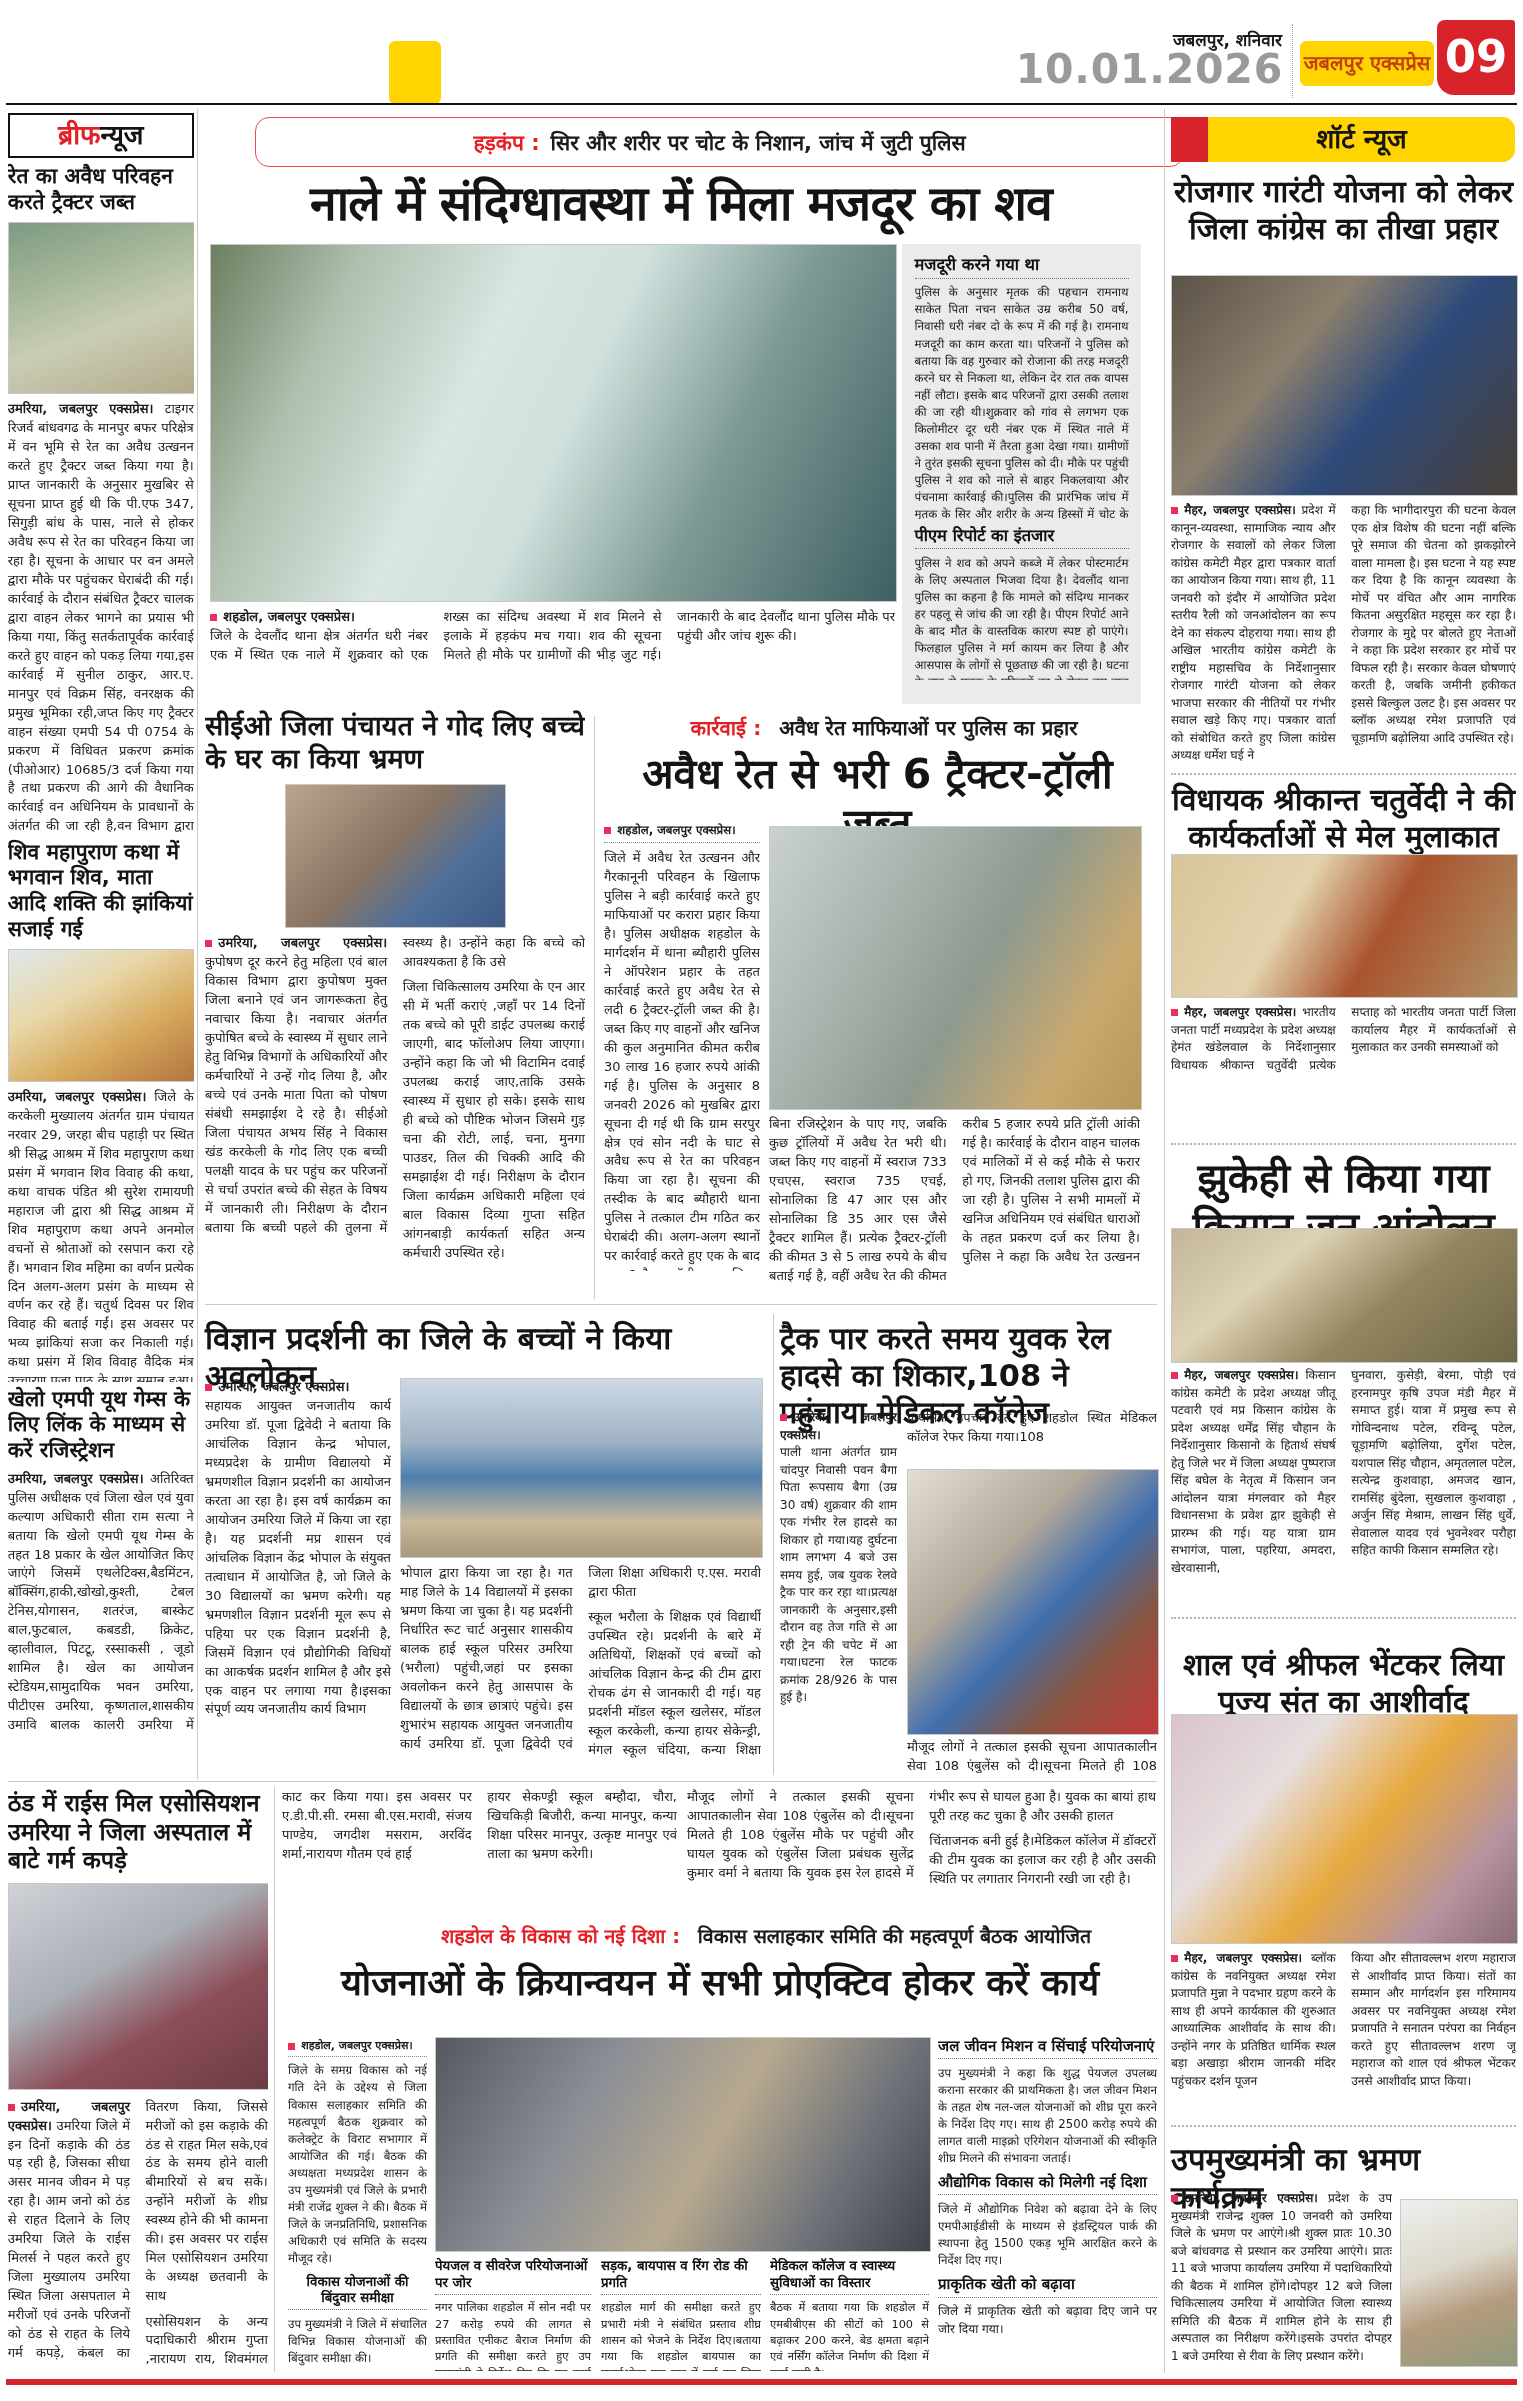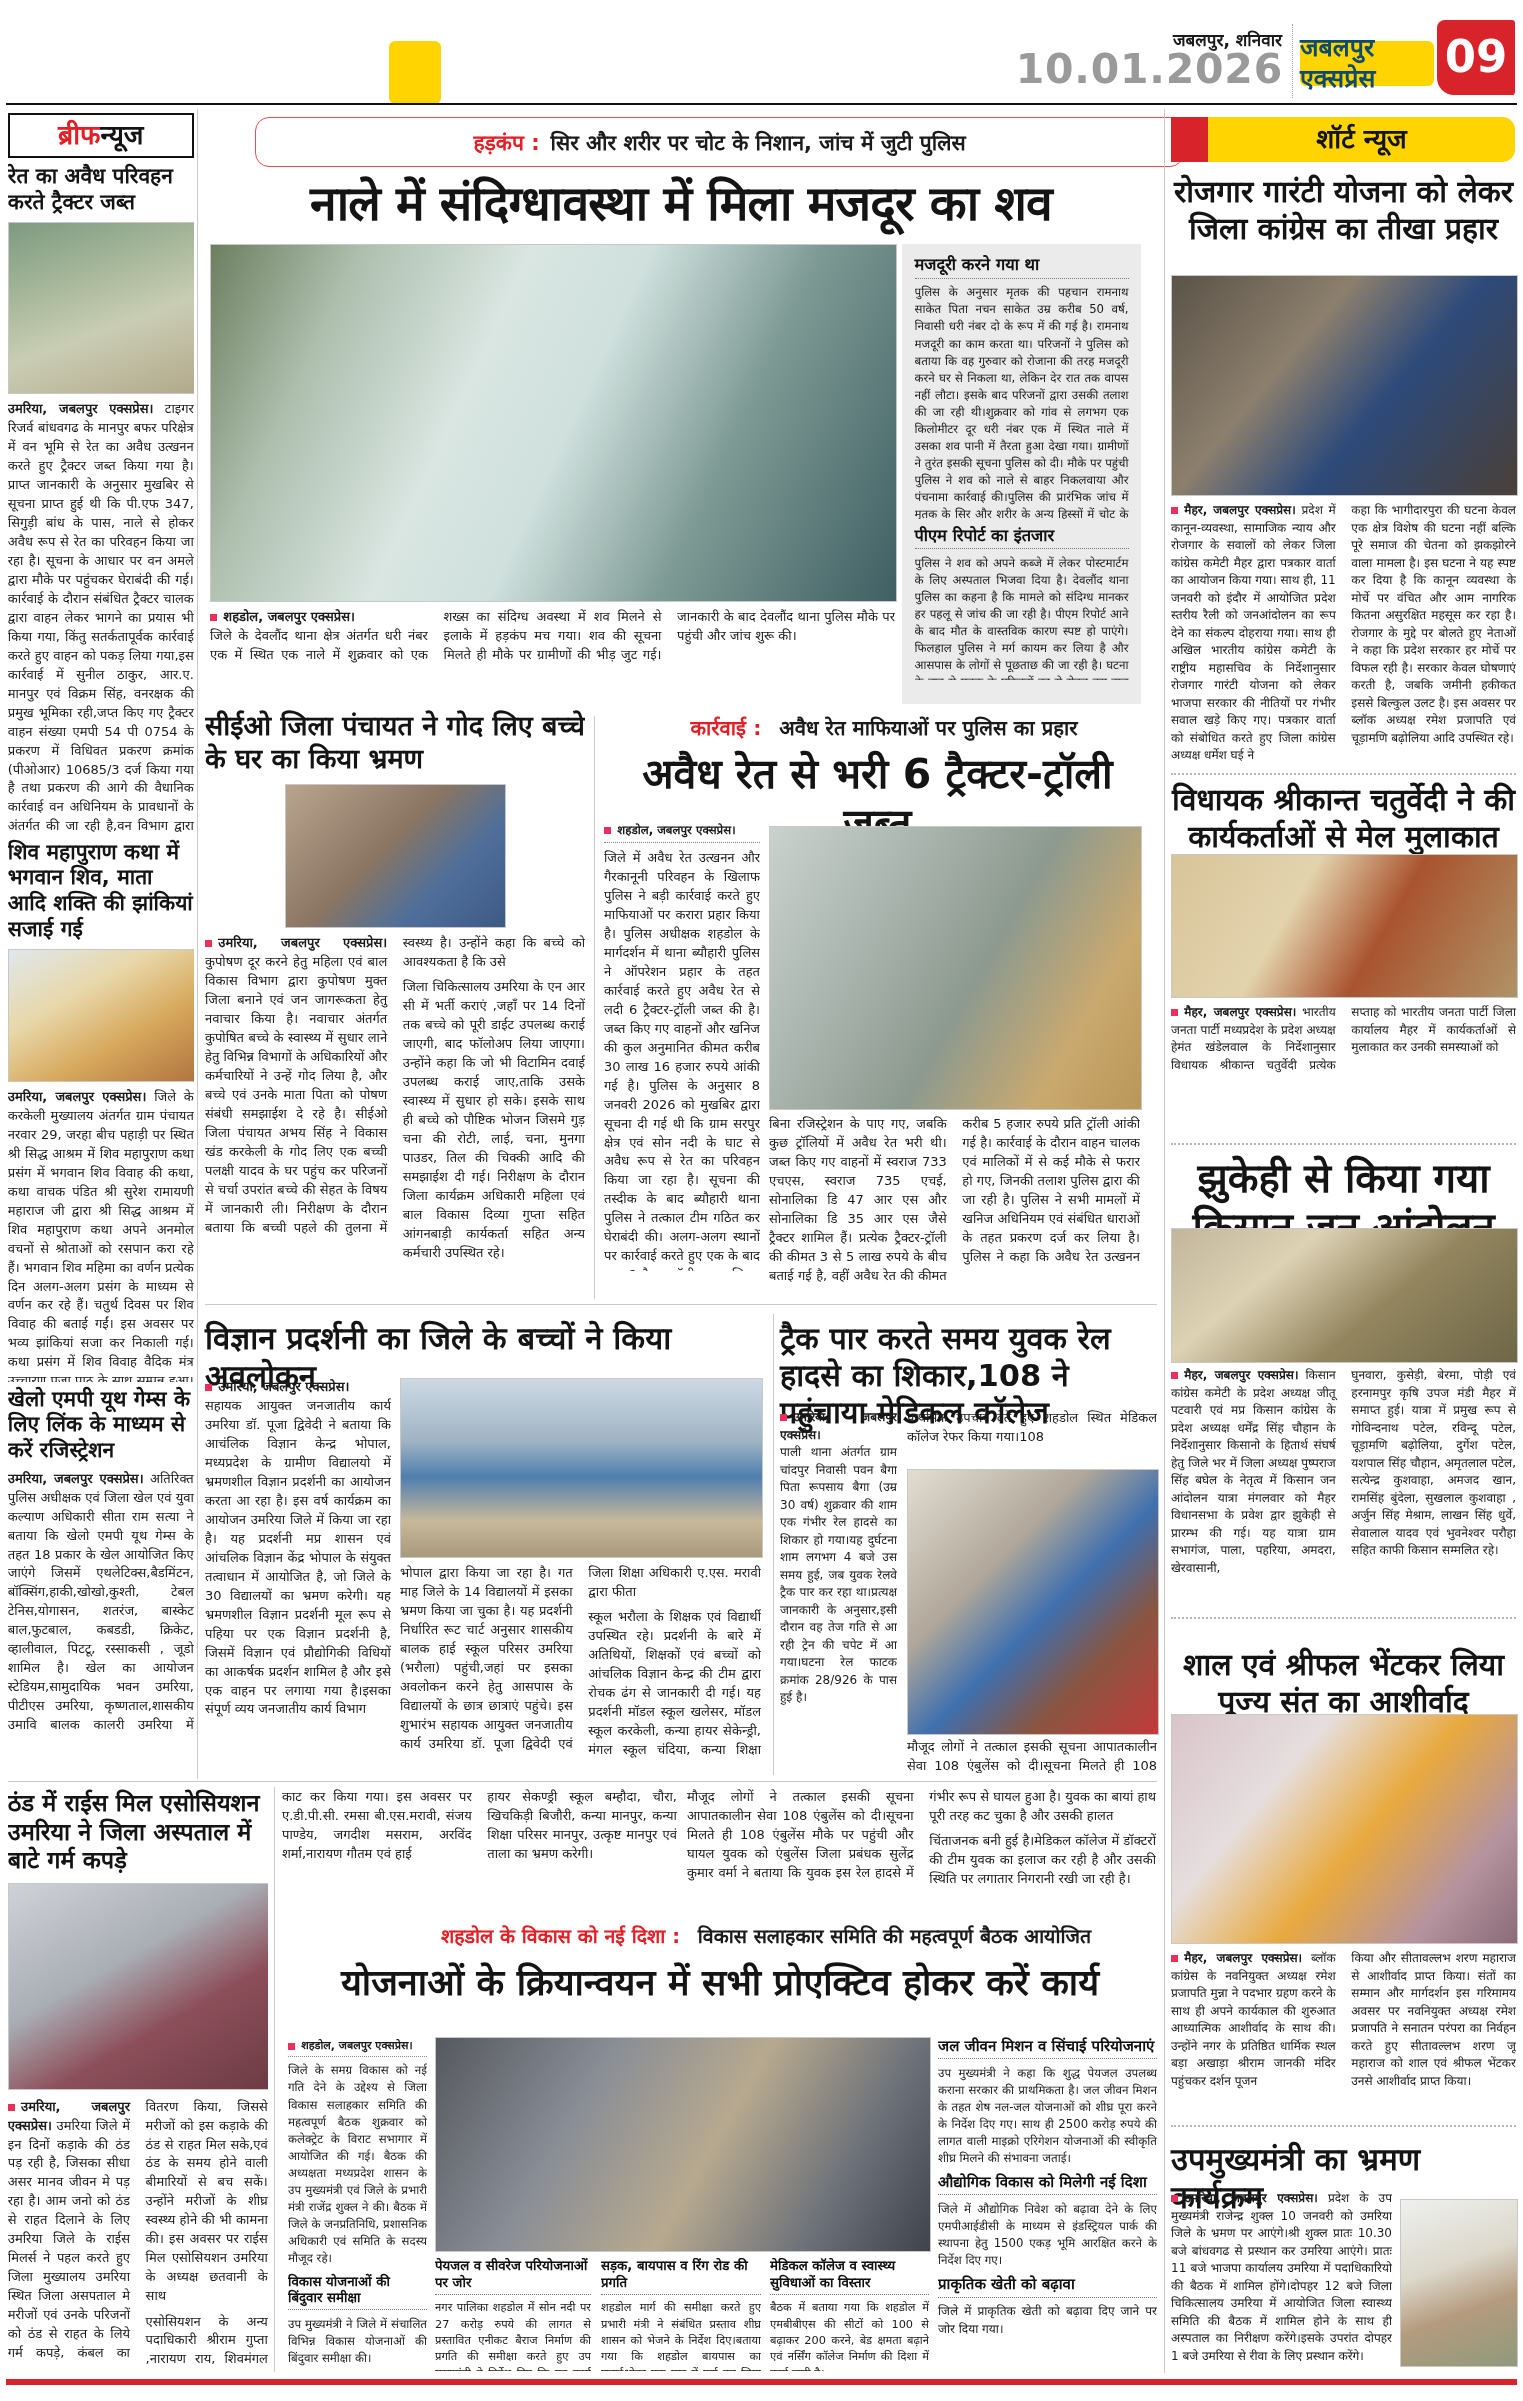--- a/index.html
+++ b/index.html
@@ -33,21 +33,21 @@
 <div class="page">
 
   <div class="abs" style="left:389px;top:41px;width:52px;height:63px;background:#ffd400;border-radius:6.3px;"></div>
 
   <div class="abs" style="left:1040px;top:28px;width:242px;text-align:right;font-weight:bold;font-size:17px;">जबलपुर, शनिवार</div>
   <div class="abs" style="left:1001px;top:45px;width:282px;text-align:right;font-weight:bold;font-size:41px;color:#9a9a9a;letter-spacing:0.8px;">10.01.2026</div>
 
   <div class="abs" style="left:1292px;top:23.5px;height:74px;border-left:1.6px dotted #9a9a9a;"></div>
   <div class="abs" style="left:1300px;top:41px;width:134px;height:45px;background:#ffd400;border-radius:6.3px;
               display:flex;align-items:center;justify-content:center;">
-    <span class="headline" style="font-size:25px;color:#0c4a6e;">जबलपुर एक्सप्रेस</span>
+    <span class="headline" style="font-size:20px;color:#c2410c;">जबलपुर एक्सप्रेस</span>
   </div>
   <div class="abs" style="left:1437px;top:20.3px;width:78px;height:75px;background:#d9232a;border-radius:7.8px 3.1px 3.1px 17px;
               display:flex;align-items:center;justify-content:center;">
     <span class="headline" style="color:#fff;font-size:45px;">09</span>
   </div>
 
   <div class="abs" style="left:6.3px;top:103px;width:1511px;height:2.3px;background:#111;"></div>
 
   <div class="abs vrule" style="left:197px;top:109px;height:1670px;"></div>
 
@@ -189,21 +189,21 @@
     <span class="kicker-red">शहडोल के विकास को नई दिशा :</span>
     <span>विकास सलाहकार समिति की महत्वपूर्ण बैठक आयोजित</span>
   </div>
   <div class="abs headline center" style="left:282px;top:1961px;width:876px;font-size:36px;">योजनाओं के क्रियान्वयन में सभी प्रोएक्टिव होकर करें कार्य</div>
 
   <div class="abs clip" style="left:288px;top:2037px;width:139px;height:335px;">
     <div class="dateline dl-mark" style="font-size:11px;border-bottom:0.8px dotted #888;padding-bottom:3.9px;margin-bottom:5.5px;">शहडोल, जबलपुर एक्सप्रेस।</div>
     <div class="body-text" style="font-size:11.7px;">
       <p>जिले के समग्र विकास को नई गति देने के उद्देश्य से जिला विकास सलाहकार समिति की महत्वपूर्ण बैठक शुक्रवार को कलेक्ट्रेट के विराट सभागार में आयोजित की गई। बैठक की अध्यक्षता मध्यप्रदेश शासन के उप मुख्यमंत्री एवं जिले के प्रभारी मंत्री राजेंद्र शुक्ल ने की। बैठक में जिले के जनप्रतिनिधि, प्रशासनिक अधिकारी एवं समिति के सदस्य मौजूद रहे।</p>
     </div>
-    <div class="subhead" style="font-size:13.3px;">विकास योजनाओं की बिंदुवार समीक्षा</div>
+    <div class="subhead" style="font-size:13.3px;text-align:center;">विकास योजनाओं की बिंदुवार समीक्षा</div>
     <div class="body-text" style="font-size:11.7px;">उप मुख्यमंत्री ने जिले में संचालित विभिन्न विकास योजनाओं की बिंदुवार समीक्षा की।</div>
   </div>
 
   <div class="abs photo" style="left:435px;top:2037px;width:494px;height:213px;
               background:linear-gradient(120deg,#55585f 0%,#8a8e96 30%,#b7a98f 55%,#6a6f78 80%,#3f434b 100%);"></div>
 
   <div class="abs clip" style="left:435px;top:2258px;width:156px;height:113px;">
     <div class="subhead" style="font-size:13.3px;">पेयजल व सीवरेज परियोजनाओं पर जोर</div>
     <div class="body-text" style="font-size:11.3px;">नगर पालिका शहडोल में सोन नदी पर 27 करोड़ रुपये की लागत से प्रस्तावित एनीकट बैराज निर्माण की प्रगति की समीक्षा करते हुए उप मुख्यमंत्री ने निर्देश दिए कि यह कार्य शीघ्र पूर्ण हो। साथ ही 170 करोड़ रुपये की लागत की सीवरेज परियोजना के शेष कार्य पूर्ण कराए जाने के निर्देश दिए।</div>
   </div>

